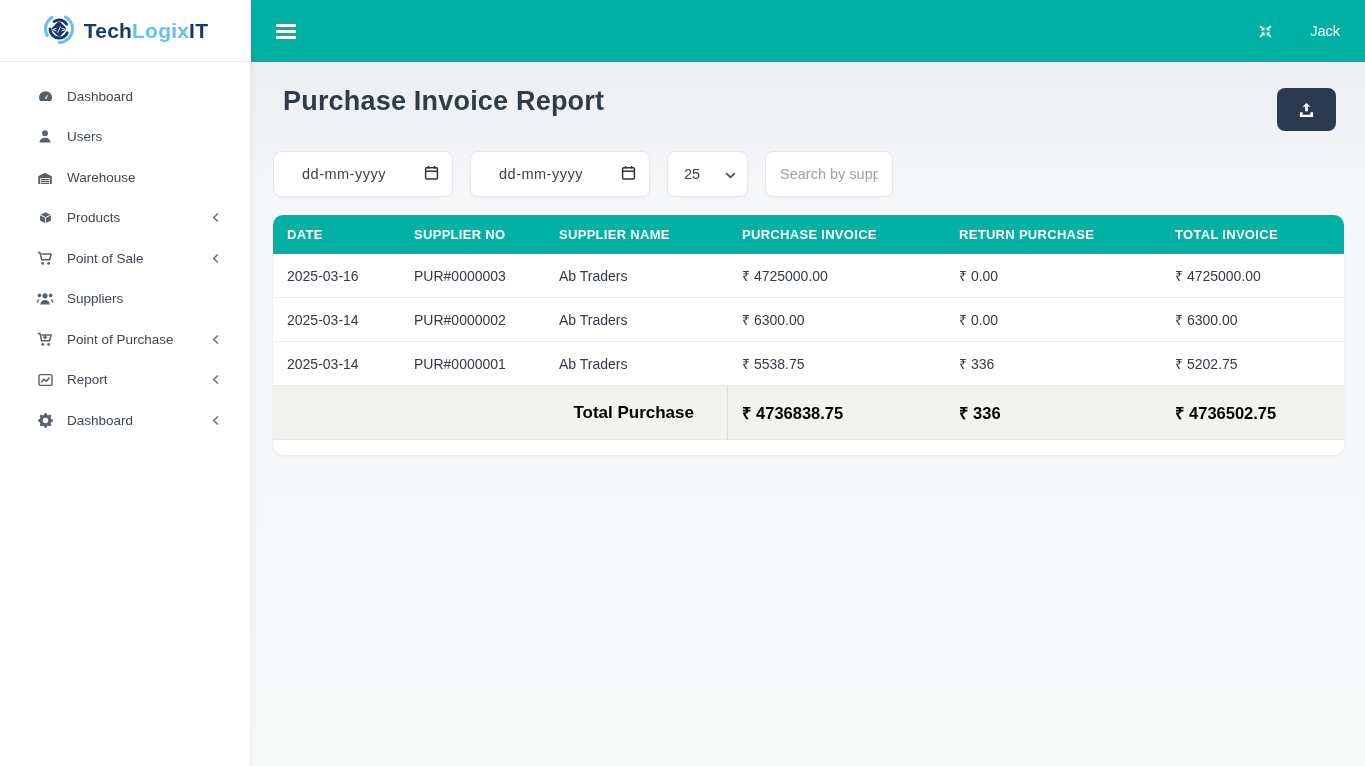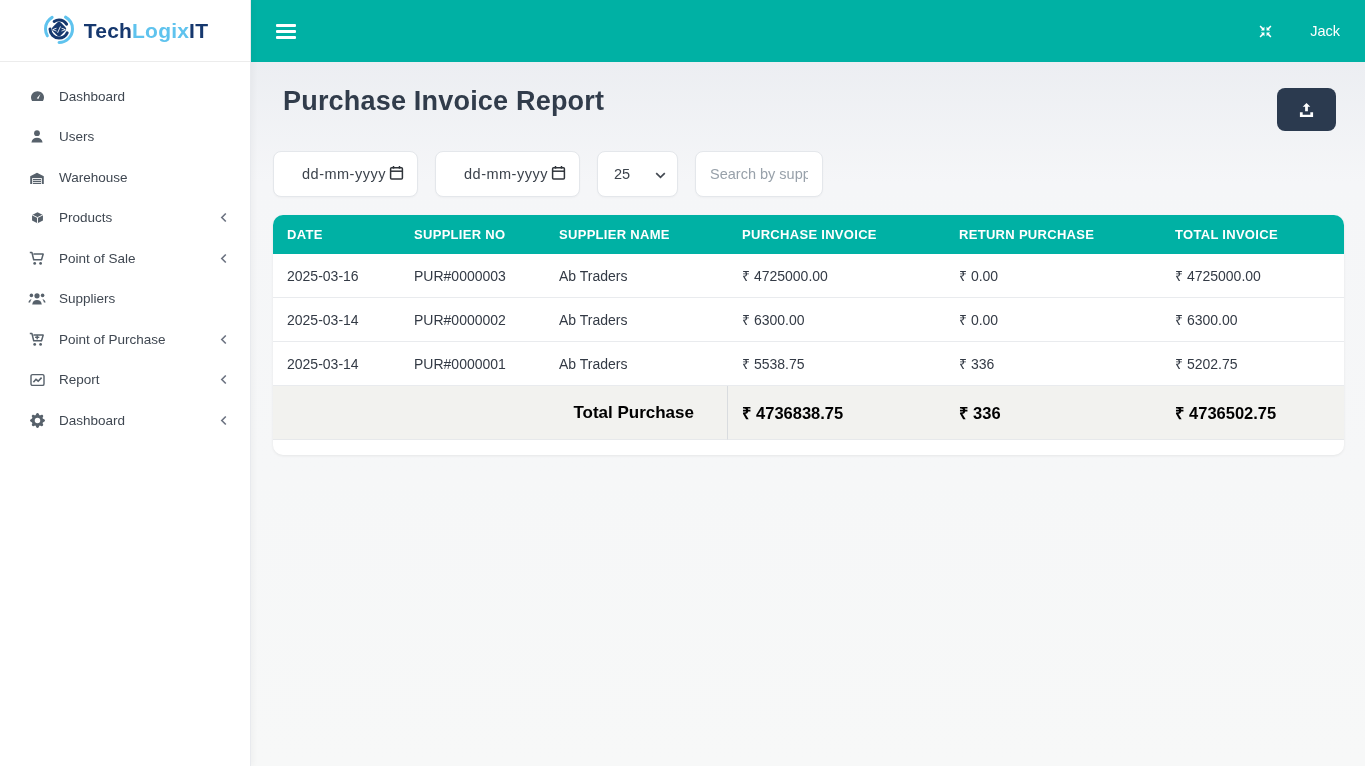--- a/index.html
+++ b/index.html
@@ -15,21 +15,21 @@
     border-right:1px solid #e8eaee; box-shadow:2px 0 6px rgba(0,0,0,.04);
     display:flex; flex-direction:column; z-index:2;
   }
   .logo-row {
     height:62px; border-bottom:1px solid #ececec;
     display:flex; align-items:center; justify-content:center; gap:8px;
   }
   .logo-text { font-size:21px; font-weight:700; letter-spacing:.2px; }
   .logo-text .dark  { color:#16386e; }
   .logo-text .light { color:#5fc3ee; }
-  .nav { padding:14px 0; }
+  .nav { padding:14px 8px; }
   .nav-item {
     display:flex; align-items:center; height:40.5px;
     padding:0 22px 0 28px; color:#3f4751; font-size:13.5px; cursor:pointer;
   }
   .nav-item .nicon { width:18px; height:16px; margin-right:13px; color:#57616b; display:flex; align-items:center; justify-content:center; flex:none; }
   .nav-item .nicon svg { display:block; }
   .nav-item .chev { margin-left:auto; display:flex; align-items:center; }
   
   .main { flex:1; display:flex; flex-direction:column; min-width:0; }
   .topbar {
@@ -52,21 +52,21 @@
     display:flex; align-items:center; justify-content:center; cursor:pointer; margin:2px 7px 0 0;
   }
   
   .filters { display:flex; gap:17px; margin:20px 0 18px 1px; }
   .f-box {
     background:#fff; border:1px solid #e4e7eb; border-radius:8px; height:46px;
     display:flex; align-items:center; justify-content:space-between;
     padding:0 13px; font-size:14.5px; color:#3c434c;
     box-shadow:0 1px 2px rgba(0,0,0,.03); cursor:pointer;
   }
-  .date-box { width:145px; letter-spacing:.5px;padding-left:28px; }
+  .date-box { width:180px; letter-spacing:.5px;padding-left:28px; }
   .select-box { width:81px; padding:0 11px 0 16px; }
   .search-input {
     background:#fff; border:1px solid #e4e7eb; border-radius:8px; height:46px;
     padding:0 14px; font-size:14.5px; color:#3c434c; outline:none;
     box-shadow:0 1px 2px rgba(0,0,0,.03);
     font-family:"Liberation Sans", sans-serif;
   }
   .search-input::placeholder { color:#98a1aa; }
   .supplier-input { width:128px; }
   .invoice-input { width:166px; }

